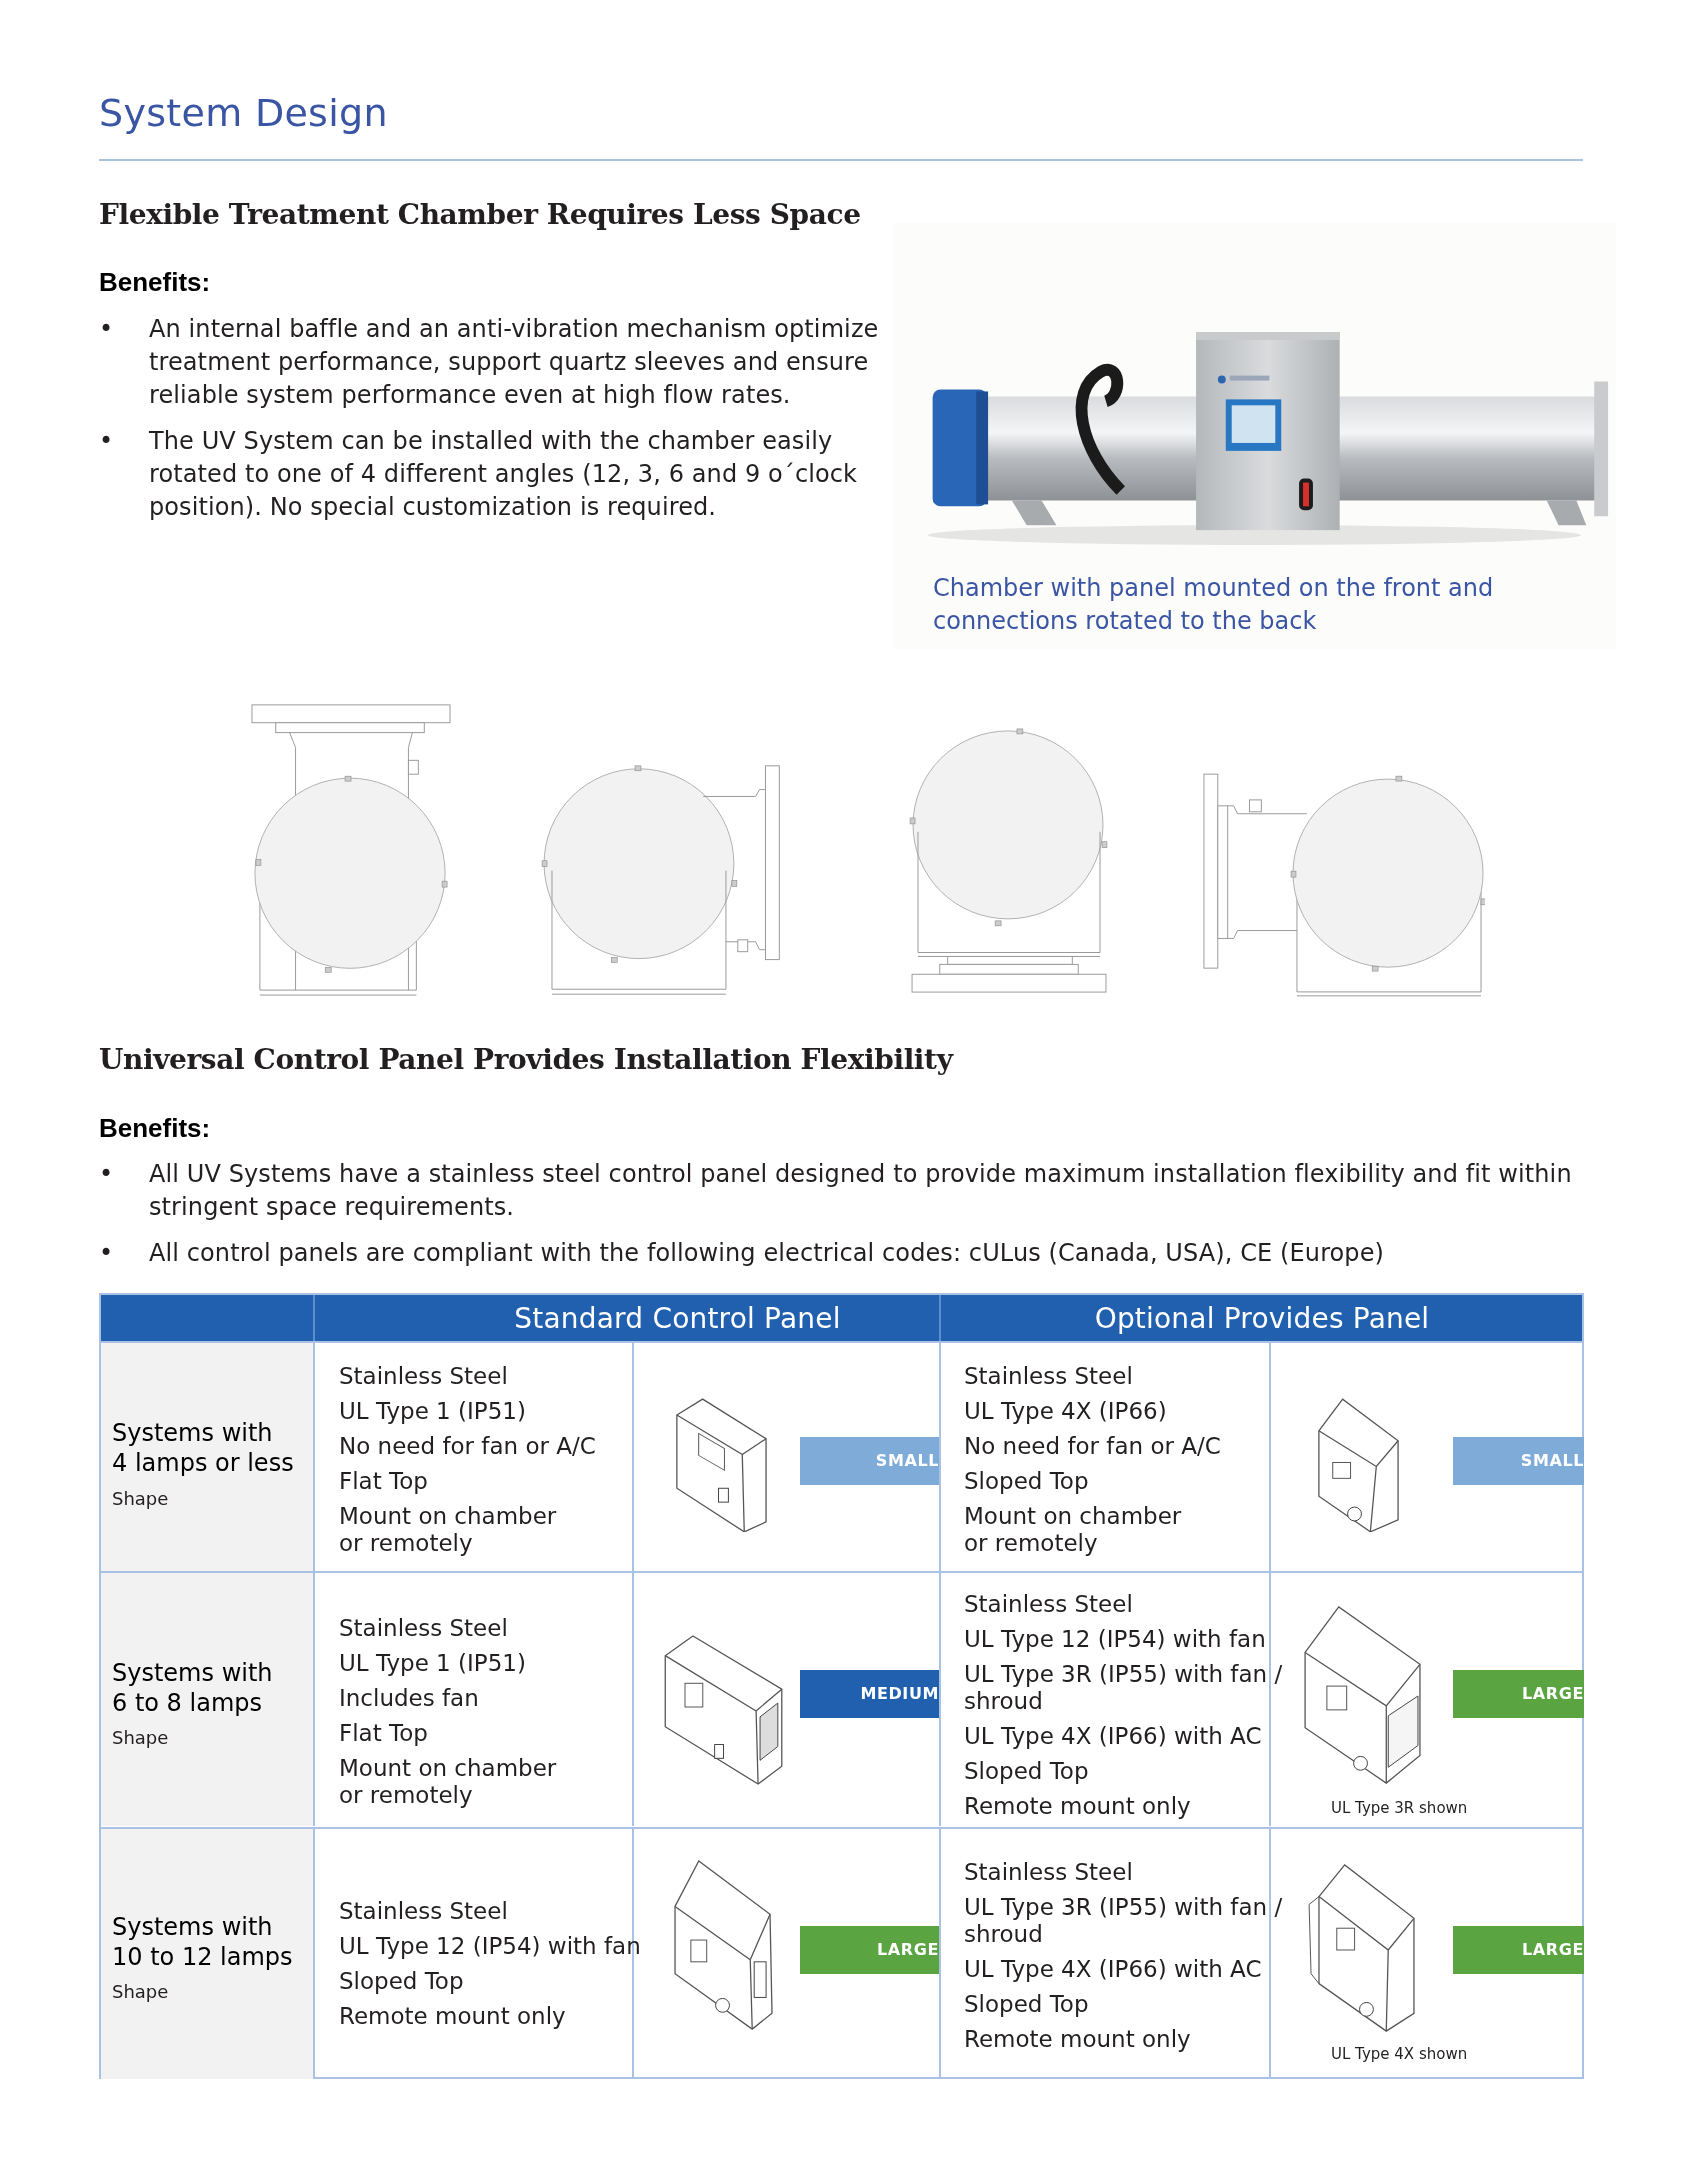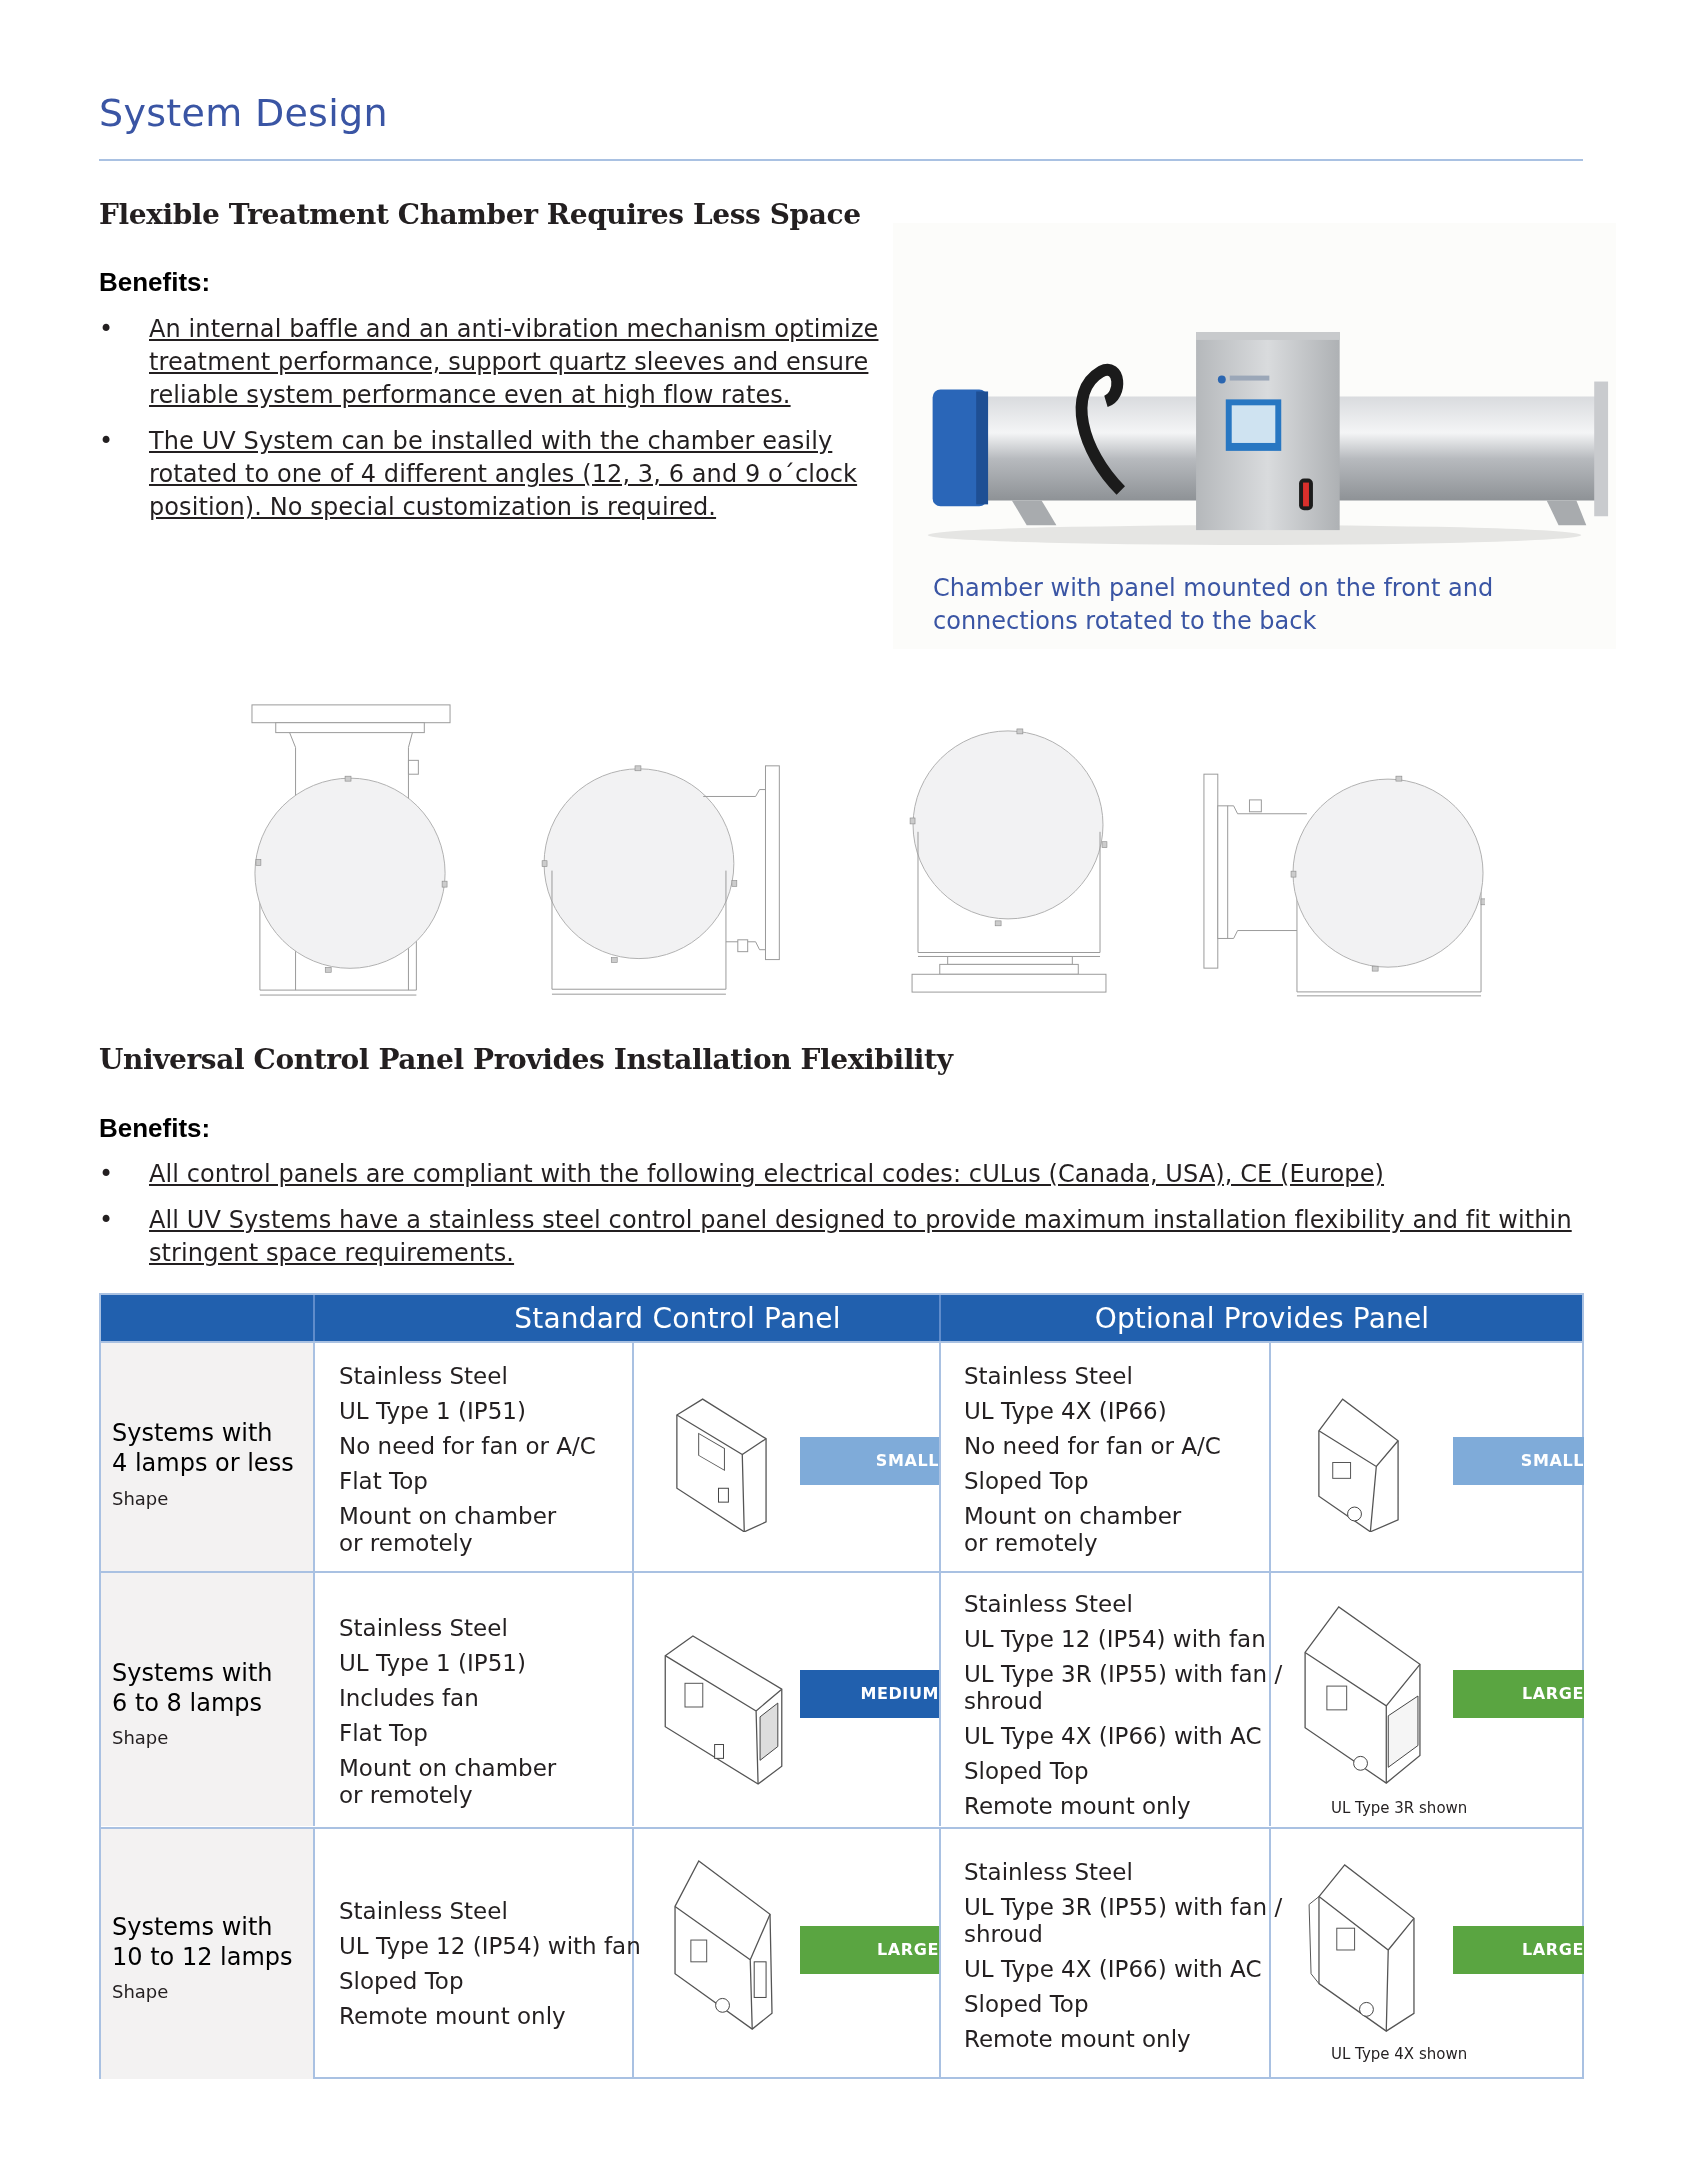--- a/index.html
+++ b/index.html
@@ -6,21 +6,21 @@
   html, body { width: 1683px; height: 2178px; background: #ffffff; overflow: hidden; }
   body { position: relative; font-family: "DejaVu Sans", sans-serif; color: #231f20; }
   .abs { position: absolute; }
 
   .page-title { left: 99px; top: 91px; font-size: 38px; color: #3a55a4; font-weight: normal; letter-spacing: 0.3px; }
   .title-rule { left: 99px; top: 159px; width: 1484px; height: 2px; background: #a9c1e2; }
 
   .section-heading { font-family: "DejaVu Serif", serif; font-size: 28px; color: #231f20; letter-spacing: -0.4px; }
   .benefits-label { font-family: "Liberation Sans", sans-serif; font-weight: bold; font-size: 26px; color: #000; }
 
-  ul.bullets { list-style: none; text-decoration: underline; }
+  ul.bullets { list-style: none; }
   ul.bullets li { position: relative; padding-left: 50px; font-size: 24px; line-height: 33px; color: #231f20; margin-bottom: 13px; letter-spacing: 0.1px; }
   ul.bullets li::before { content: "\2022"; position: absolute; left: 0; top: 0; font-size: 24px; }
 
   .photo-box { left: 893px; top: 223px; width: 723px; height: 426px; background: #fcfcfa; }
   .photo-caption { left: 933px; top: 572px; width: 634px; font-size: 24px; line-height: 33px; color: #3a55a4; }
 
   .diagram { position: absolute; }
 
   
   .table { left: 99px; top: 1293px; width: 1485px; height: 786px; border: 2px solid #a9c1e2; }
@@ -132,22 +132,22 @@
   <ellipse cx="192" cy="112" rx="96" ry="95" fill="#f2f2f3" stroke="#b0b0b0"></ellipse>
   <rect x="200" y="14" width="6" height="5" fill="#ccc" stroke="#888" stroke-width="0.6"></rect>
   <rect x="94" y="110" width="5" height="6" fill="#ccc" stroke="#888" stroke-width="0.6"></rect>
   <rect x="286" y="138" width="5" height="6" fill="#ccc" stroke="#888" stroke-width="0.6"></rect>
   <rect x="176" y="206" width="6" height="5" fill="#ccc" stroke="#888" stroke-width="0.6"></rect>
 </svg>
 
 <h2 class="abs section-heading" style="left:99px; top:1043px;">Universal Control Panel Provides Installation Flexibility</h2>
 <div class="abs benefits-label" style="left:99px; top:1113px;">Benefits:</div>
 <ul class="abs bullets" style="left:99px; top:1158px; width:1485px;">
+  <li>All UV Systems have a stainless steel control panel designed to provide maximum installation flexibility and fit within stringent space requirements.</li>
   <li>All control panels are compliant with the following electrical codes: cULus (Canada, USA), CE (Europe)</li>
-  <li>All UV Systems have a stainless steel control panel designed to provide maximum installation flexibility and fit within stringent space requirements.</li>
 </ul>
 
 <div class="abs table">
   <div class="thead">
     <div class="th-div" style="left:212px;"></div>
     <div class="th" style="left:214px; width:725px;">Standard Control Panel</div>
     <div class="th-div" style="left:838px;"></div>
     <div class="th" style="left:840px; width:642px;">Optional Provides Panel</div>
   </div>
 

